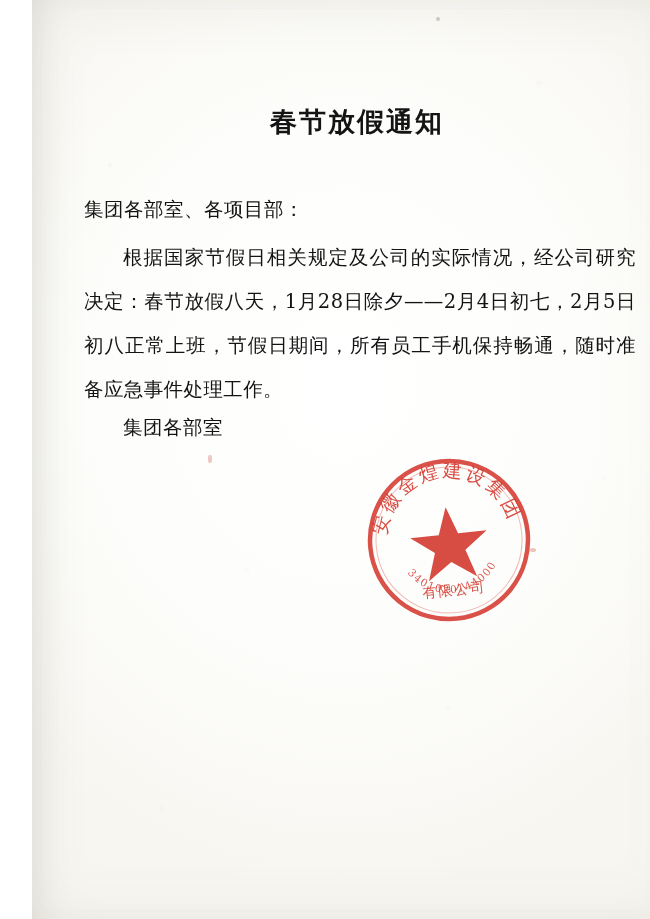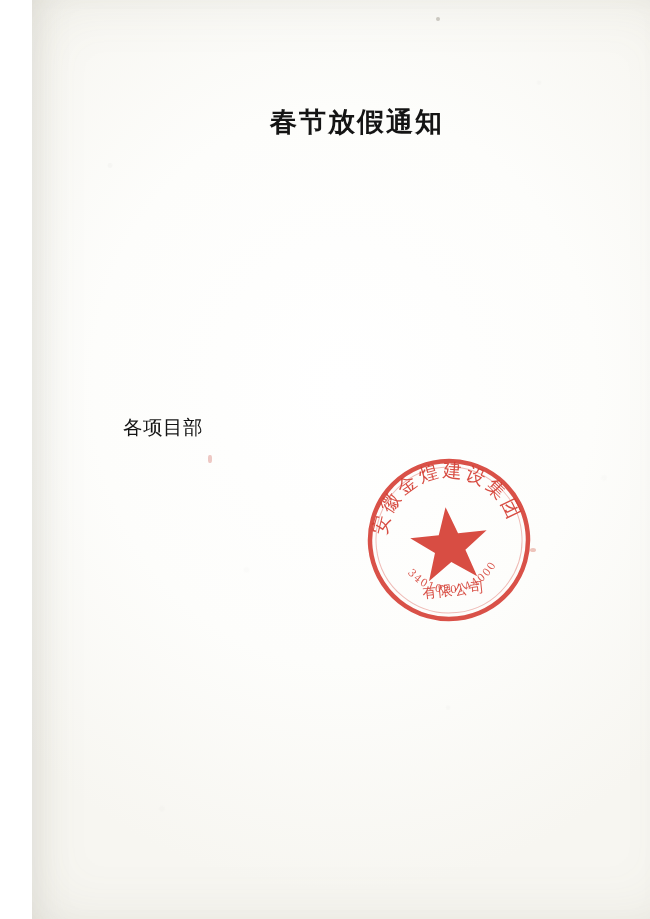--- a/index.html
+++ b/index.html
@@ -139,23 +139,27 @@
 
 <div class="page">
 
   <div class="paper-noise"></div>
   <div class="edge-shade"></div>
 
   <div class="ink-smudge smudge-2"></div>
 
   <div class="doc-title">春节放假通知</div>
 
+  <div class="salutation">集团各部室、各项目部：</div>
 
+  <div class="body-block">
+    <p>根据国家节假日相关规定及公司的实际情况，经公司研究决定：春节放假八天，1月28日除夕——2月4日初七，2月5日初八正常上班，节假日期间，所有员工手机保持畅通，随时准备应急事件处理工作。</p>
+  </div>
 
-  <div class="closing">各项目部</div>
+  <div class="closing">集团各部室</div>
 
   <div class="ink-smudge smudge-1"></div>
 
 
   <div class="ink-smudge smudge-3"></div>
 
   <div class="seal">
     <svg width="170" height="170" viewBox="0 0 170 170" xmlns="http://www.w3.org/2000/svg">
       <defs>
         <path id="sealArcTop" d="M 22,85 A 63,63 0 0 1 148,85" fill="none"></path>

